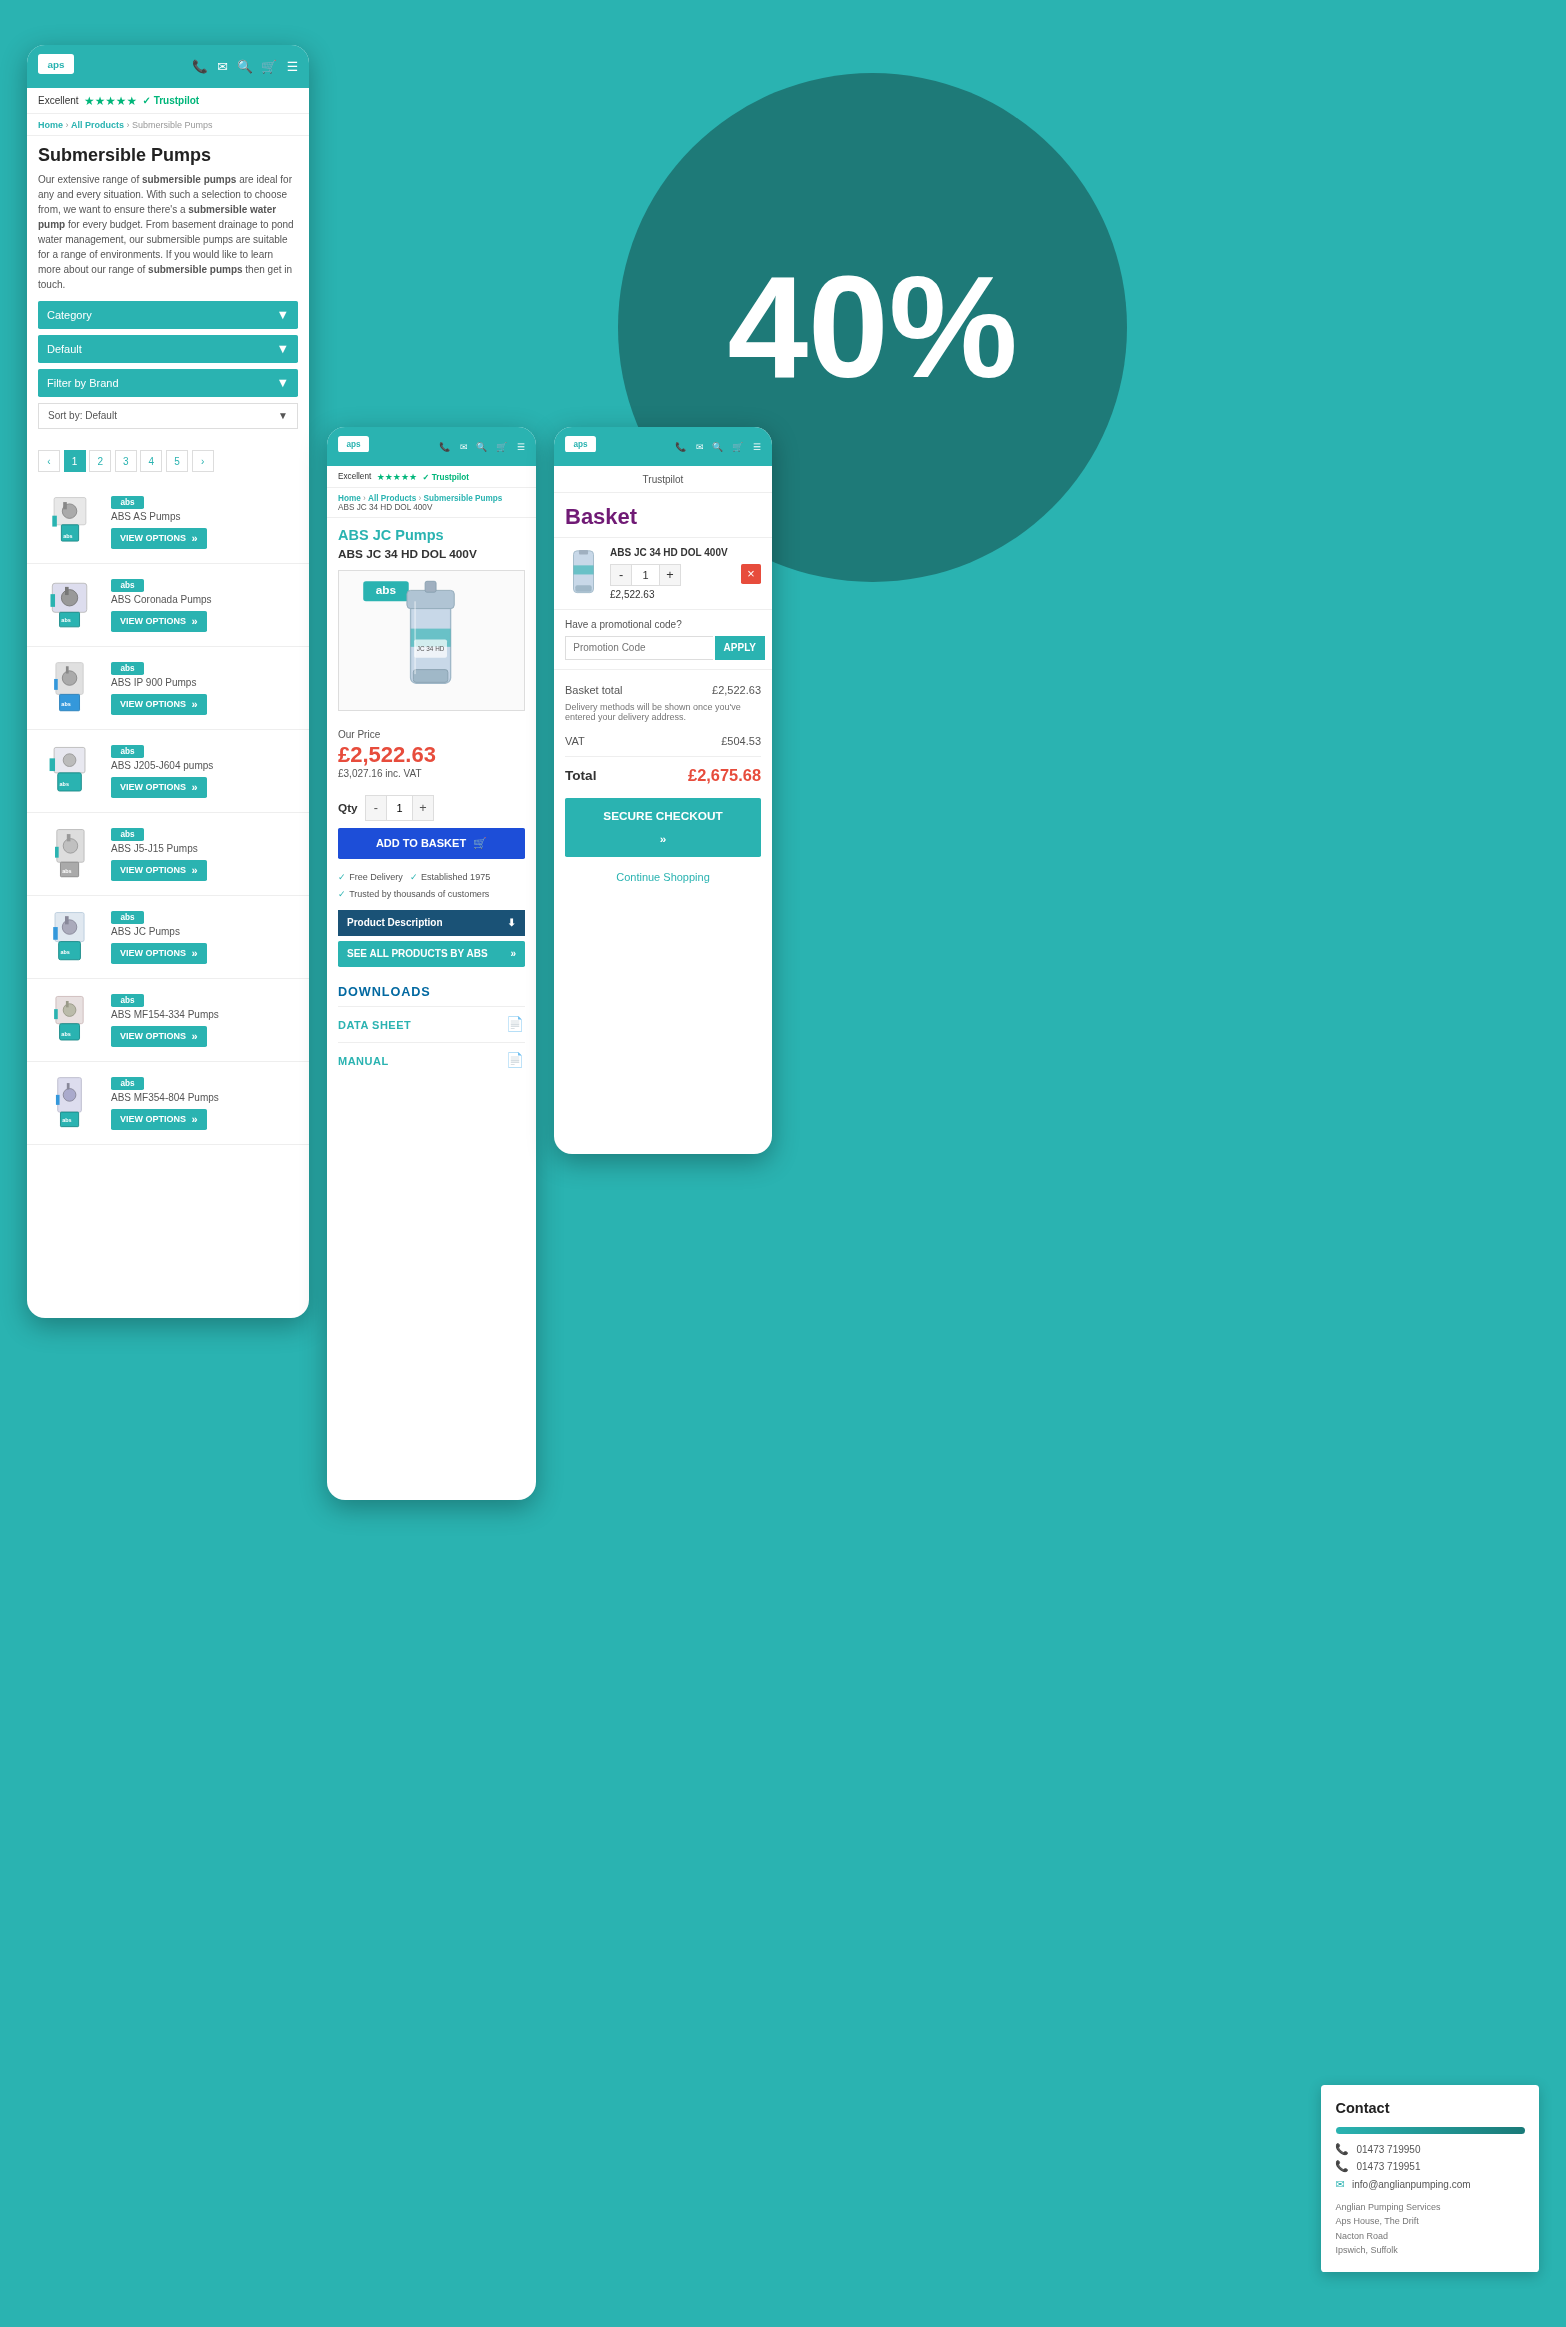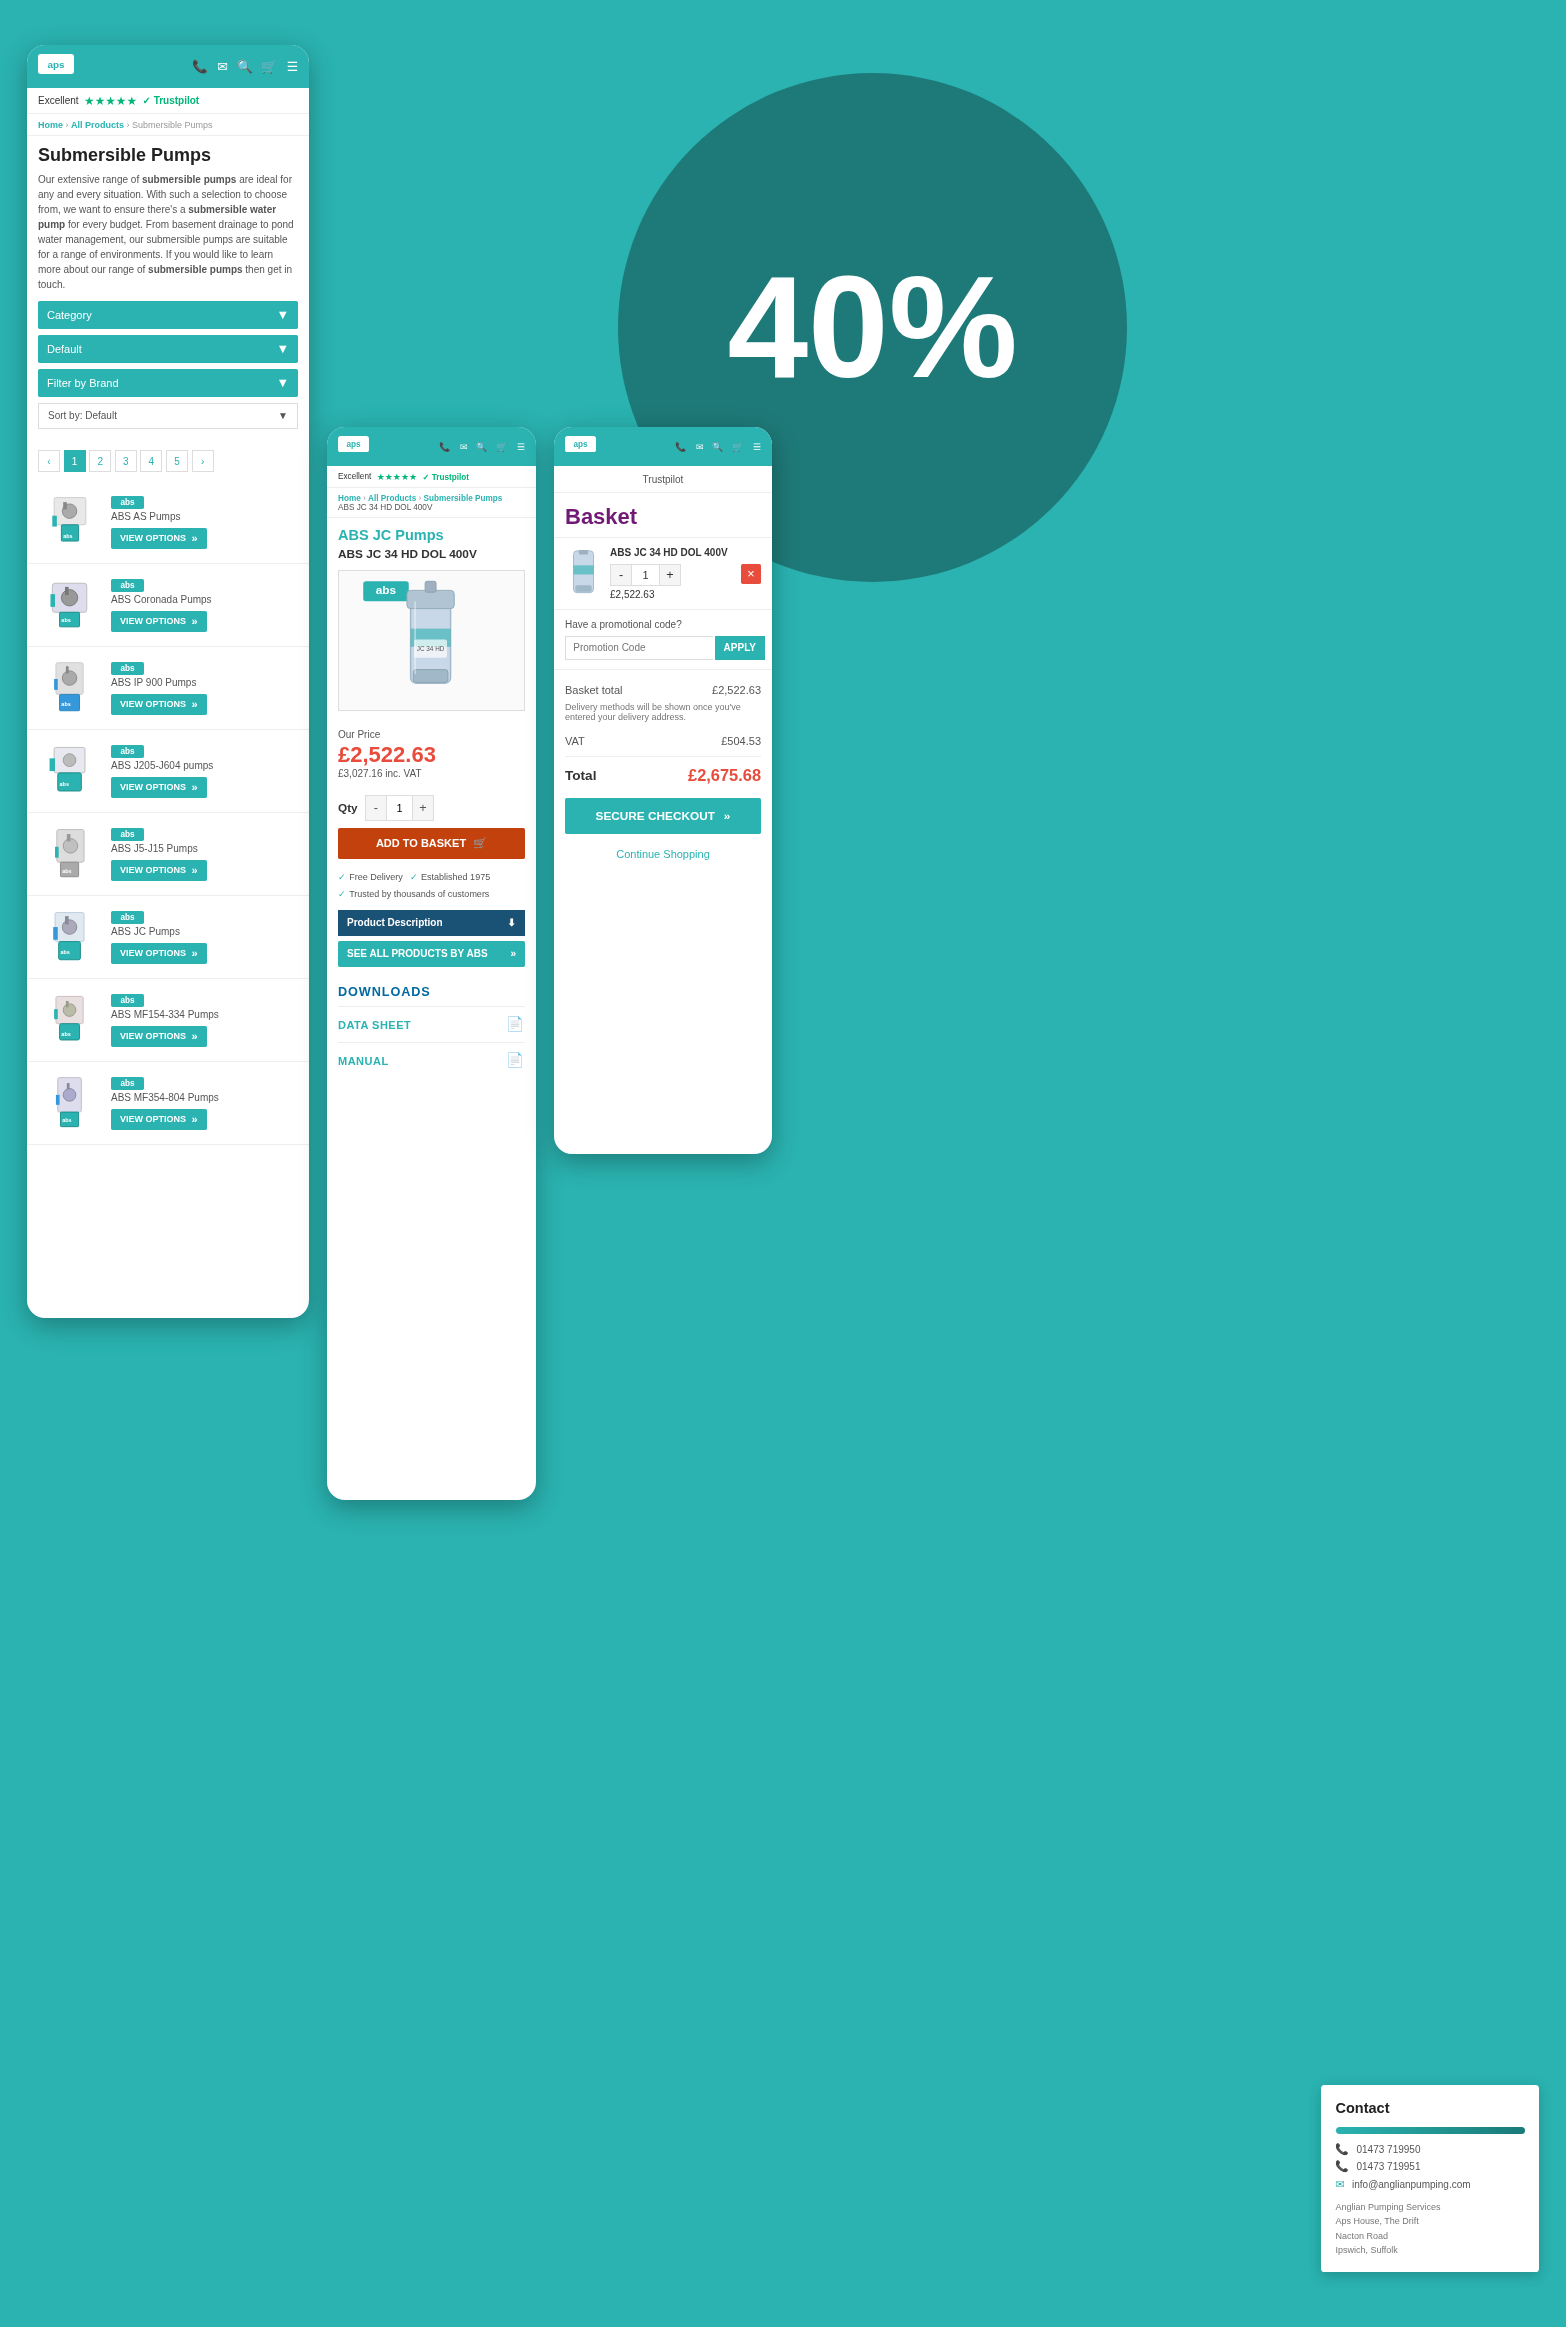--- a/index.html
+++ b/index.html
@@ -271,21 +271,21 @@
       width: 27px;
       height: 23.6px;
       text-align: center;
       border: none;
       border-left: 0.9px solid #ddd;
       border-right: 0.9px solid #ddd;
       font-size: 11px;
     }
     .add-basket-btn {
       margin: 0 11px 7.3px;
-      background: #c2410c;
+      background: #1d4ed8;
       color: white;
       padding: 9px;
       text-align: center;
       font-size: 11px;
       font-weight: bold;
       cursor: pointer;
       display: flex;
       align-items: center;
       justify-content: center;
       gap: 7.3px;
@@ -475,20 +475,21 @@
       padding: 11px;
       text-align: center;
       font-size: 11.8px;
       font-weight: bold;
       cursor: pointer;
       display: flex;
       align-items: center;
       justify-content: center;
       gap: 9px;
       border-radius: 1.8px;
+      flex-direction: column;
     }
     .continue-shopping {
       text-align: center;
       padding: 7.3px;
       font-size: 11px;
       color: #2ab3b1;
       cursor: pointer;
       text-decoration: none;
     }
 

